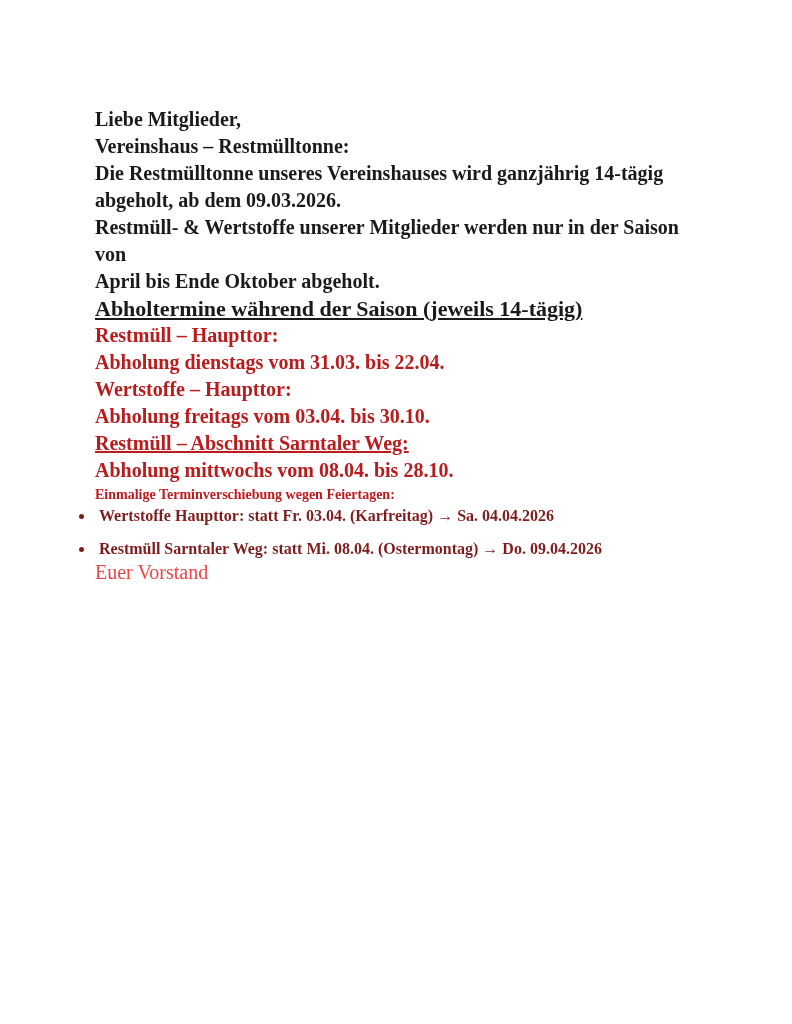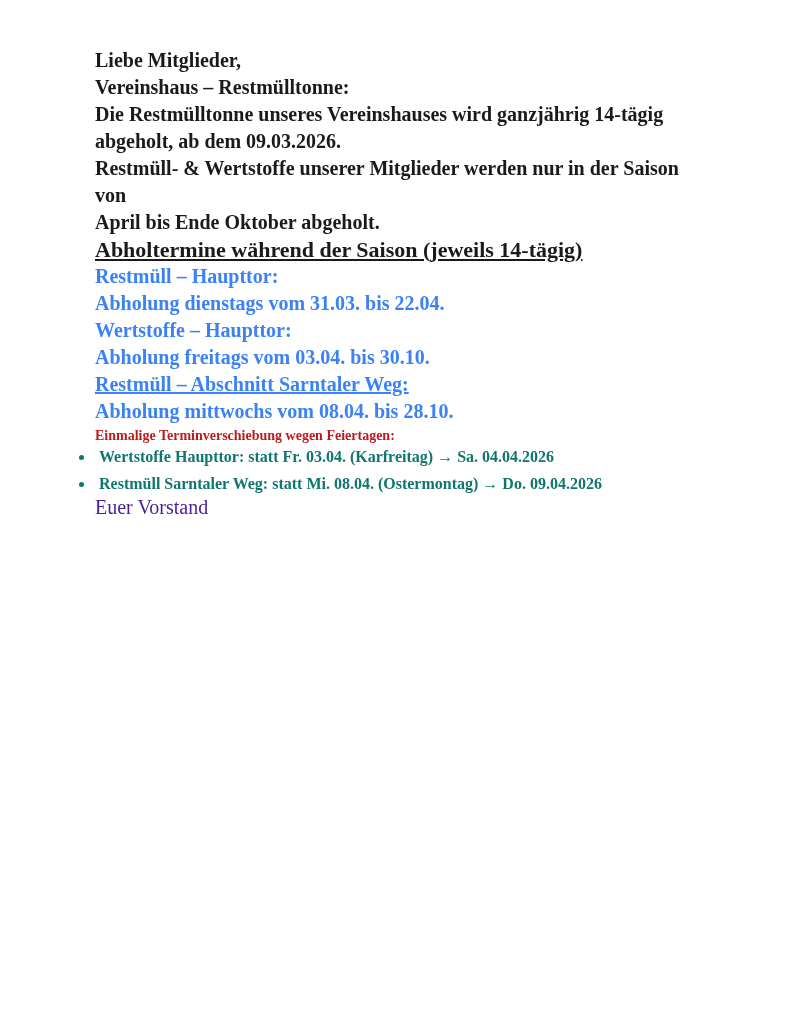--- a/index.html
+++ b/index.html
@@ -10,28 +10,28 @@
   .page {
     position: relative;
     width: 792px;
     height: 1024px;
     background: #ffffff;
     overflow: hidden;
     font-family: "Liberation Serif", "DejaVu Serif", serif;
     color: #1a1a1a;
   }
   .content {
-    padding: 47px 88px 0 95px;
+    padding: 106px 88px 0 95px;
   }
   .content p, .content ul {
     margin: 0;
     padding: 0;
   }
   .b   { font-weight: bold; }
-  .blue  { color: #3b82f6; }
+  .blue  { color: #b91c1c; }
   .red   { color: #c01a1e; }
   .u     { text-decoration: underline; }
   .multiline { white-space: pre-line; }
 
   .greeting       { font-size: 20px; line-height: 27px; }
   .topic-heading  { font-size: 20px; line-height: 27px; margin-top: 37px; }
   .topic-body     { font-size: 20px; line-height: 27px; margin-top: 8px; }
   .members-note   { font-size: 20px; line-height: 27px; margin-top: 36px; }
   .season-heading { font-size: 22px; line-height: 27px; margin-top: 26px; }
 
@@ -42,27 +42,27 @@
   .mt-detail { margin-top: 7px; }
 
   .holiday-heading { font-size: 14px; line-height: 22px; margin-top: 30px; }
   .holiday-list {
     margin-top: 35px;
     padding-left: 47px;
     list-style: disc;
     font-size: 16px;
     line-height: 20px;
     font-weight: bold;
-    color: #0f766e;
+    color: #7f1d1d;
   }
   .holiday-list li { padding-left: 4px; }
-  .holiday-list li + li { margin-top: 7px; }
+  .holiday-list li + li { margin-top: 13px; }
 
   .closing   { font-size: 20px; line-height: 27px; margin-top: 63px; }
-  .signature { font-size: 20px; line-height: 27px; margin-top: 27px; font-weight: normal; color: #4c1d95; }
+  .signature { font-size: 20px; line-height: 27px; margin-top: 27px; font-weight: normal; color: #ef4444; }
 </style>
 </head>
 <body>
 
 <div class="page">
   <div class="content">
 
     <p class="b greeting">Liebe Mitglieder,</p>
 
     <p class="b topic-heading">Vereinshaus – Restmülltonne:</p>

